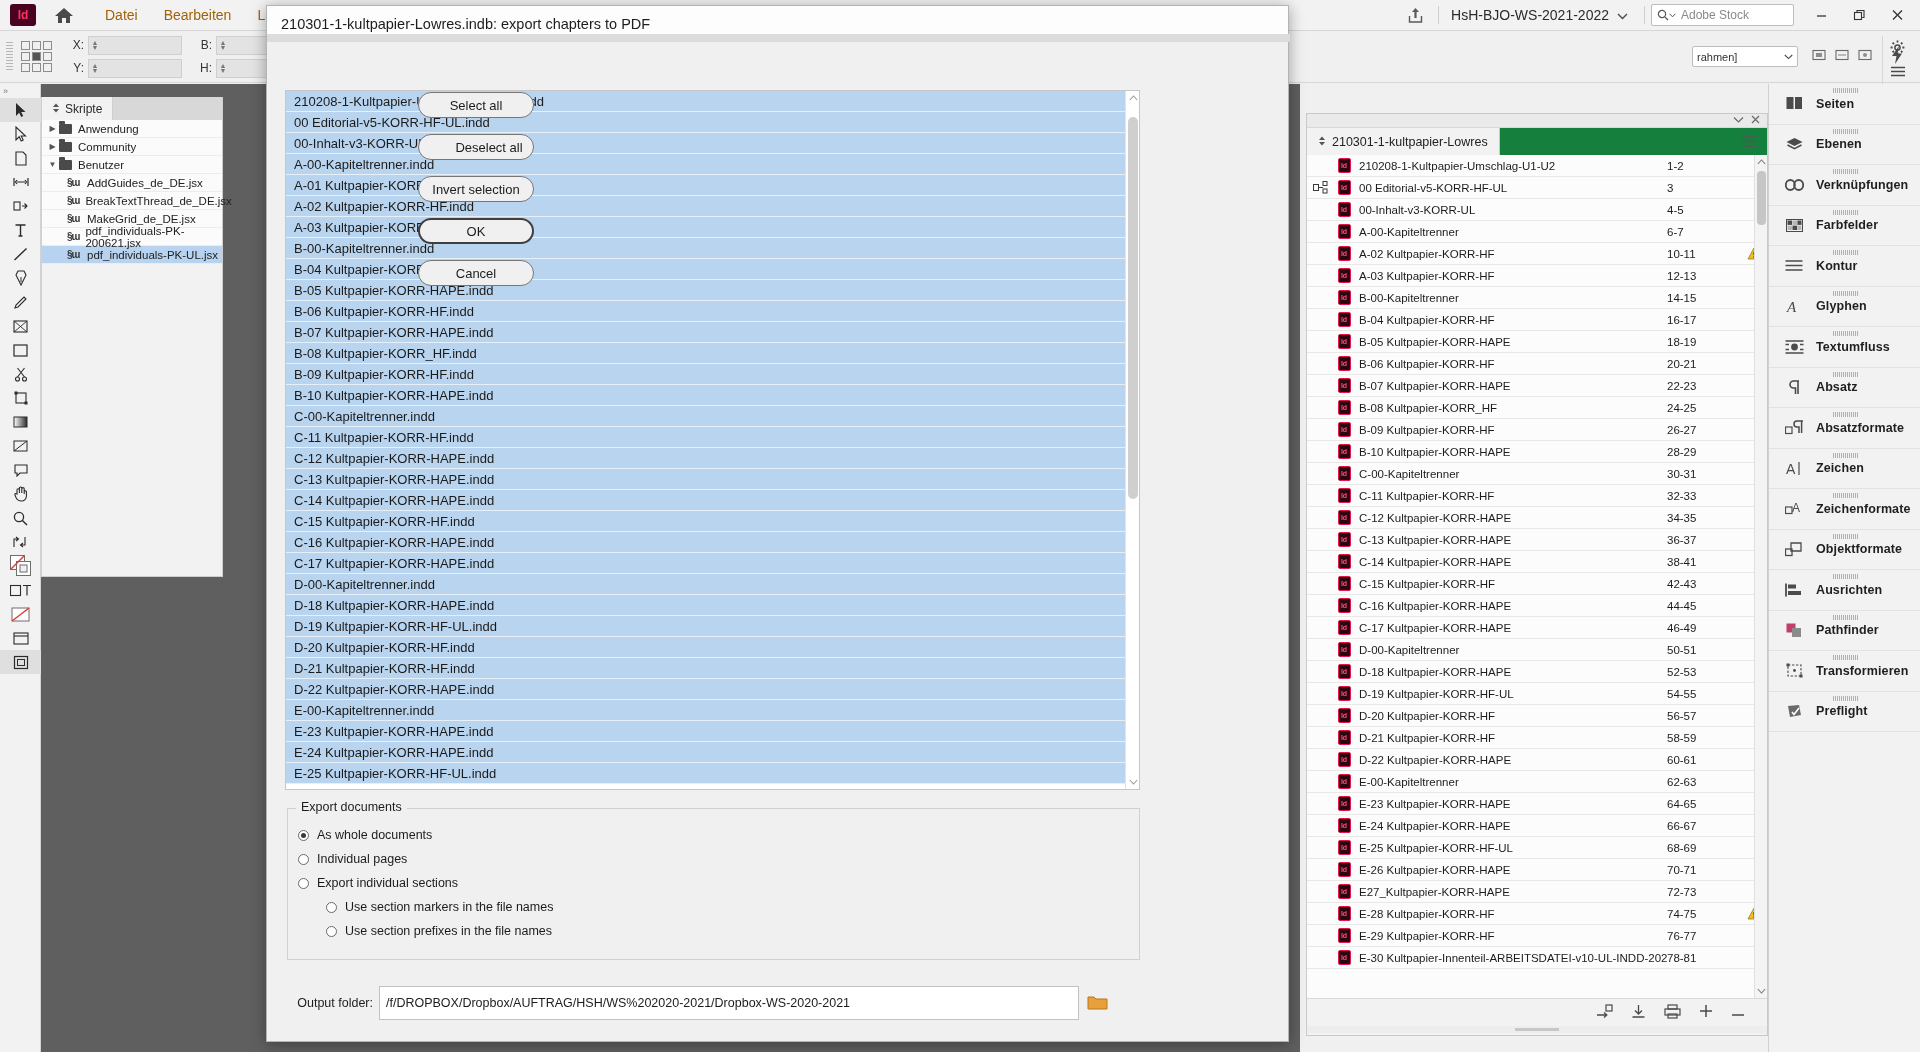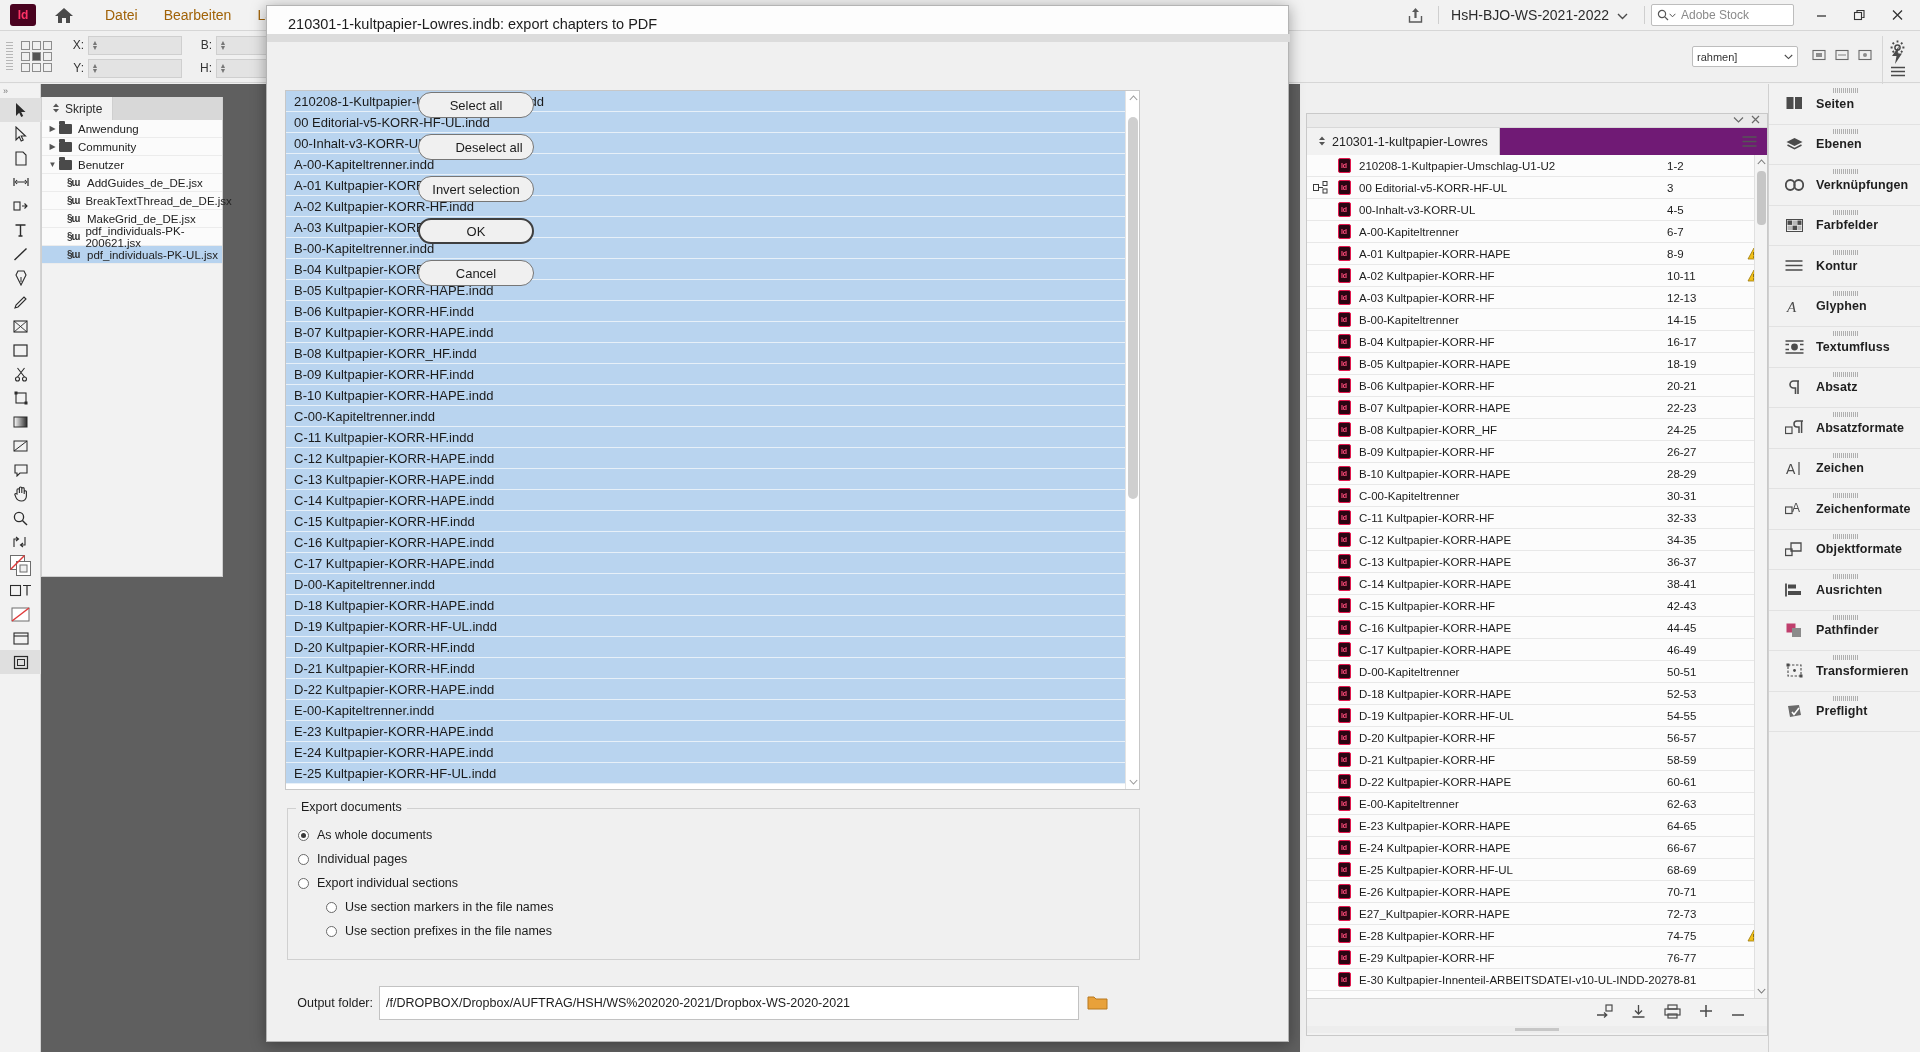--- a/index.html
+++ b/index.html
@@ -98,21 +98,21 @@
 
   
   .docarea { position: absolute; top: 84px; left: 41px; right: 500px; bottom: 0; background: #5f5f5f; }
 
   
   .book-panel {
     position: absolute; top: 113px; left: 1306px; width: 462px; height: 923px;
     background: #f2f2f2; border: 1px solid #c9c9c9;
   }
   .bp-collapse { height: 14px; background: #eaeaea; display:flex; align-items:center; justify-content:flex-end; gap: 7px; padding-right: 7px; font-size: 9px; color: #666; border-bottom: 1px solid #d8d8d8;}
-  .bp-tabstrip { height: 27px; background: #701a75; display: flex; align-items: stretch; }
+  .bp-tabstrip { height: 27px; background: #15803d; display: flex; align-items: stretch; }
   .bp-tab {
     background: #f2f2f2; padding: 0 11px; display: flex; align-items: center; gap: 6px;
     font-size: 12.5px; color: #222; border-right: 1px solid #c9c9c9;
   }
   .bp-menu { margin-left: auto; display: flex; align-items: center; padding: 0 10px; }
   .bp-list { position: relative; height: 843px; overflow: hidden; background: #fcfcfc; }
   .bp-row { height: 22px; display: flex; align-items: center; border-bottom: 1px solid #e8e8e8; font-size: 11.5px; color: #1c1c1c; }
   .bp-c1 { width: 26px; display: flex; align-items: center; justify-content: center; }
   .bp-c2 { width: 22px; display: flex; align-items: center; justify-content: center; }
   .id-badge {
@@ -137,21 +137,21 @@
   }
   .dock-item { height: 40.5px; border-bottom: 1px solid #e2e2e2; display: flex; align-items: center; padding-left: 14px; gap: 11px; }
   .dock-label { font-size: 12.5px; color: #1f1f1f; font-weight: bold; letter-spacing: 0.1px; }
   .dock-ico { width: 22px; display: flex; align-items: center; justify-content: center; color: #4b4b4b; }
 
   
   .dialog {
     position: absolute; left: 266px; top: 5px; width: 1023px; height: 1037px;
     background: #f0f0f0; border: 1px solid #b4b4b4; box-shadow: 0 2px 14px rgba(0,0,0,0.35);
   }
-  .dlg-title { height: 36px; display: flex; align-items: center; padding-left: 21px; font-size: 14.5px; color: #1c1c1c; background: #fdfdfd; }
+  .dlg-title { height: 36px; display: flex; align-items: center; padding-left: 14px; font-size: 14.5px; color: #1c1c1c; background: #fdfdfd; }
   .dlg-body { position: relative; padding: 0 0 0 0; }
   .list-wrap {
     position: absolute; left: 18px; top: 0; width: 855px; height: 700px;
     background: #fff; border: 1px solid #c7c7c7;
   }
   .list-scroll { position: absolute; left: 0; top: 0; right: 14px; bottom: 0; overflow: hidden; }
   .list-row {
     height: 21px; line-height: 21px; background: #b9d4ef; border-bottom: 1px solid #e7f0f8;
     font-size: 13px; color: #1b1b1b; padding-left: 8px; white-space: nowrap;
   }
@@ -609,35 +609,20 @@
             <div class="bp-warn"></div>
           </div>
           <div class="bp-row">
             <div class="bp-c1"></div>
             <div class="bp-c2">
               <span class="id-badge">Id</span>
             </div>
             <div class="bp-name">A-00-Kapiteltrenner</div>
             <div class="bp-pages">6-7</div>
             <div class="bp-warn"></div>
-          </div>
-          <div class="bp-row">
-            <div class="bp-c1"></div>
-            <div class="bp-c2">
-              <span class="id-badge">Id</span>
-            </div>
-            <div class="bp-name">A-01 Kultpapier-KORR-HAPE</div>
-            <div class="bp-pages">8-9</div>
-            <div class="bp-warn">
-              <svg width="14" height="13" viewBox="0 0 14 13">
-                <path d="M7 1 L13 12 H1 Z" fill="#f2c019" stroke="#9c7a0d" stroke-width="0.8"></path>
-                <path d="M7 5 V8.3" stroke="#4a3a00" stroke-width="1.2"></path>
-                <circle cx="7" cy="10.1" r="0.8" fill="#4a3a00"></circle>
-              </svg>
-            </div>
           </div>
           <div class="bp-row">
             <div class="bp-c1"></div>
             <div class="bp-c2">
               <span class="id-badge">Id</span>
             </div>
             <div class="bp-name">A-02 Kultpapier-KORR-HF</div>
             <div class="bp-pages">10-11</div>
             <div class="bp-warn">
               <svg width="14" height="13" viewBox="0 0 14 13">

